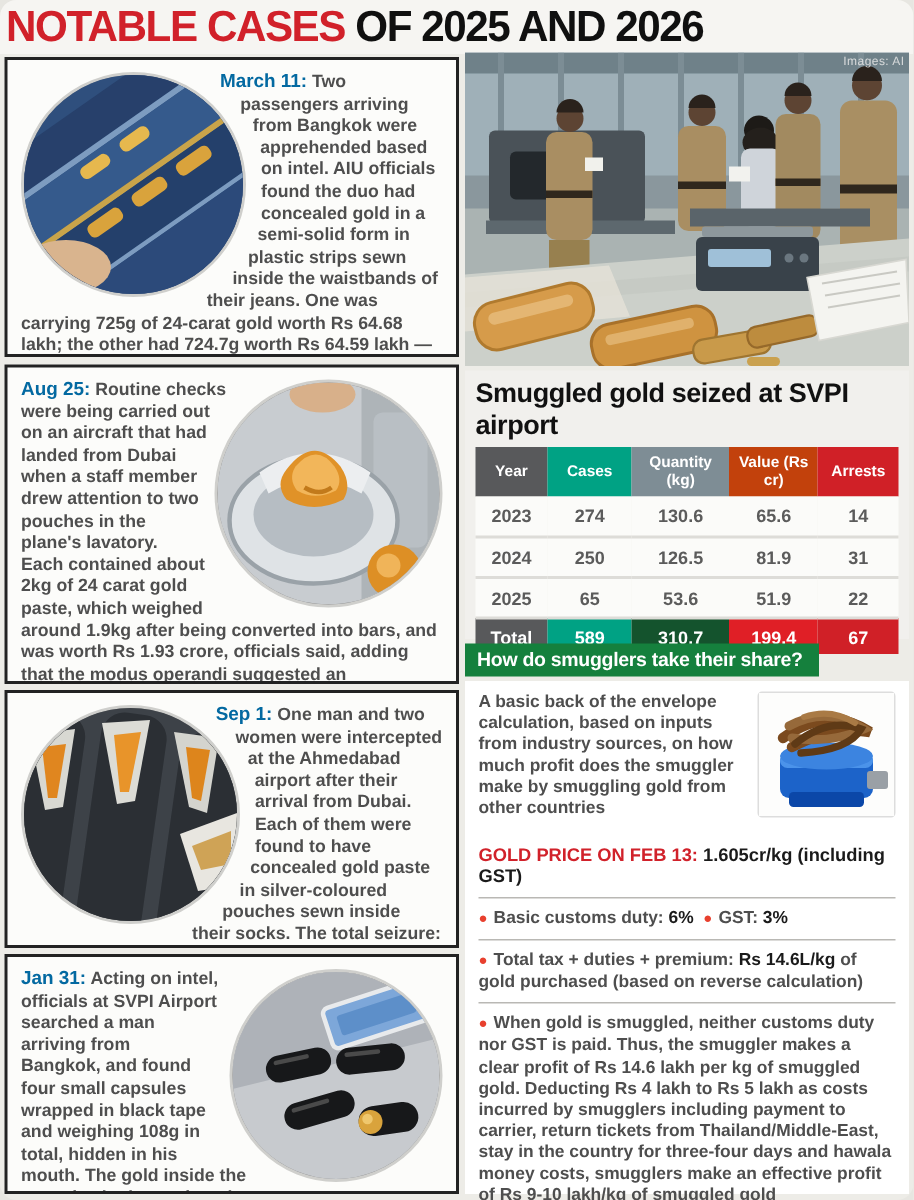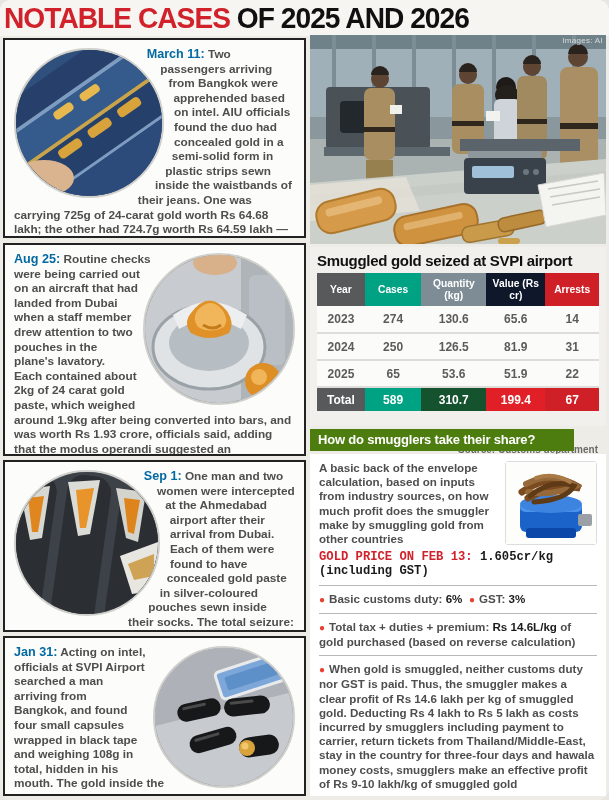--- a/index.html
+++ b/index.html
@@ -22,41 +22,41 @@
   #box-march11 { top:38px;  height:200px; }
   #box-aug25   { top:243px; height:213px; }
   #box-sep1    { top:460px; height:172px; }
   #box-jan31   { top:636px; height:160px; }
 
   
   .photo-wrap { position:absolute; left:310px; top:35px; width:296px; height:209px; overflow:hidden; background:#9fb0b8; }
   .photo-caption { position:absolute; top:1px; right:3px; font-size:8px; color:#e8e8e8; opacity:.85; letter-spacing:.3px; }
 
   .table-panel { position:absolute; left:310px; top:247px; width:296px; height:179px; background:#f1f0ed; padding:5px 7px 0 7px; }
-  .table-title { font-size:15px; font-weight:bold; color:#111; letter-spacing:-.3px; margin-bottom:4px; }
+  .table-title { font-size:18px; font-weight:bold; color:#111; letter-spacing:-.3px; margin-bottom:4px; }
   table.seize { width:100%; border-collapse:collapse; table-layout:fixed; }
   table.seize th { color:#fff; font-size:10.3px; line-height:11.5px; font-weight:bold; text-align:center; padding:5px 2px; }
   .col-year{width:17%} .col-cases{width:20%} .col-qty{width:23%} .col-val{width:21%} .col-arr{width:19%}
   th.h-year{background:#58595b} th.h-cases{background:#00a284} th.h-qty{background:#7e8d95}
-  th.h-val{background:#0f172a} th.h-arr{background:#d02027}
+  th.h-val{background:#c2410c} th.h-arr{background:#d02027}
   table.seize td { font-size:12px; font-weight:bold; color:#5b5b5b; text-align:center; height:27px;
                    background:#fbfbf9; border-bottom:2px solid #dddcd8; }
   td.c-cases{background:#d9eee8} td.c-qty{background:#f3f4f2} td.c-val{background:#f6dcc3}
   tr.total td { color:#fff; height:24px; border-bottom:none; }
   tr.total .t-year{background:#58595b} tr.total .t-cases{background:#00a284}
   tr.total .t-qty{background:#14532d} tr.total .t-val{background:#e01f26} tr.total .t-arr{background:#d02027}
   .source-line { text-align:right; font-size:10px; font-weight:bold; color:#6b6b68; padding:21px 1px 0 0;margin-top:12px; }
 
-  .black-bar { position:absolute; left:310px; top:429px; width:264px; height:22px; background:#4d7c0f;
+  .black-bar { position:absolute; left:310px; top:429px; width:236px; height:22px; background:#15803d;
                color:#fff; font-size:13px; font-weight:bold; line-height:22px; padding-left:8px; letter-spacing:-.2px; }
 
   .share-panel { position:absolute; left:310px; top:454px; width:296px; height:342px; background:#ffffff;
                  padding:7px 9px; font-size:11.6px; line-height:14.2px; font-weight:bold; color:#4e4e4e; }
   .share-img { float:right; width:92px; height:84px; margin:0 0 4px 8px; background:#fdfdfc; border:1px solid #ddd; border-radius:3px; }
-  .gold-price { margin-top:4px; font-size:12.2px; color:#1a1a1a;font-family:Liberation Mono, monospace; }
+  .gold-price { margin-top:17px; font-size:12.2px; color:#1a1a1a; }
   .gold-price .gp-label { color:#d1212a; }
   .rule { border:none; border-top:1px solid #b9b8b4; margin:6px 0; clear:both; }
   .bullet-line { margin:2px 0; }
   .dot { color:#e8402e; font-size:10px; margin-right:4px; }
   .b-strong { color:#1a1a1a; }
 </style>
 </head>
 <body>
 
 <div class="page">

